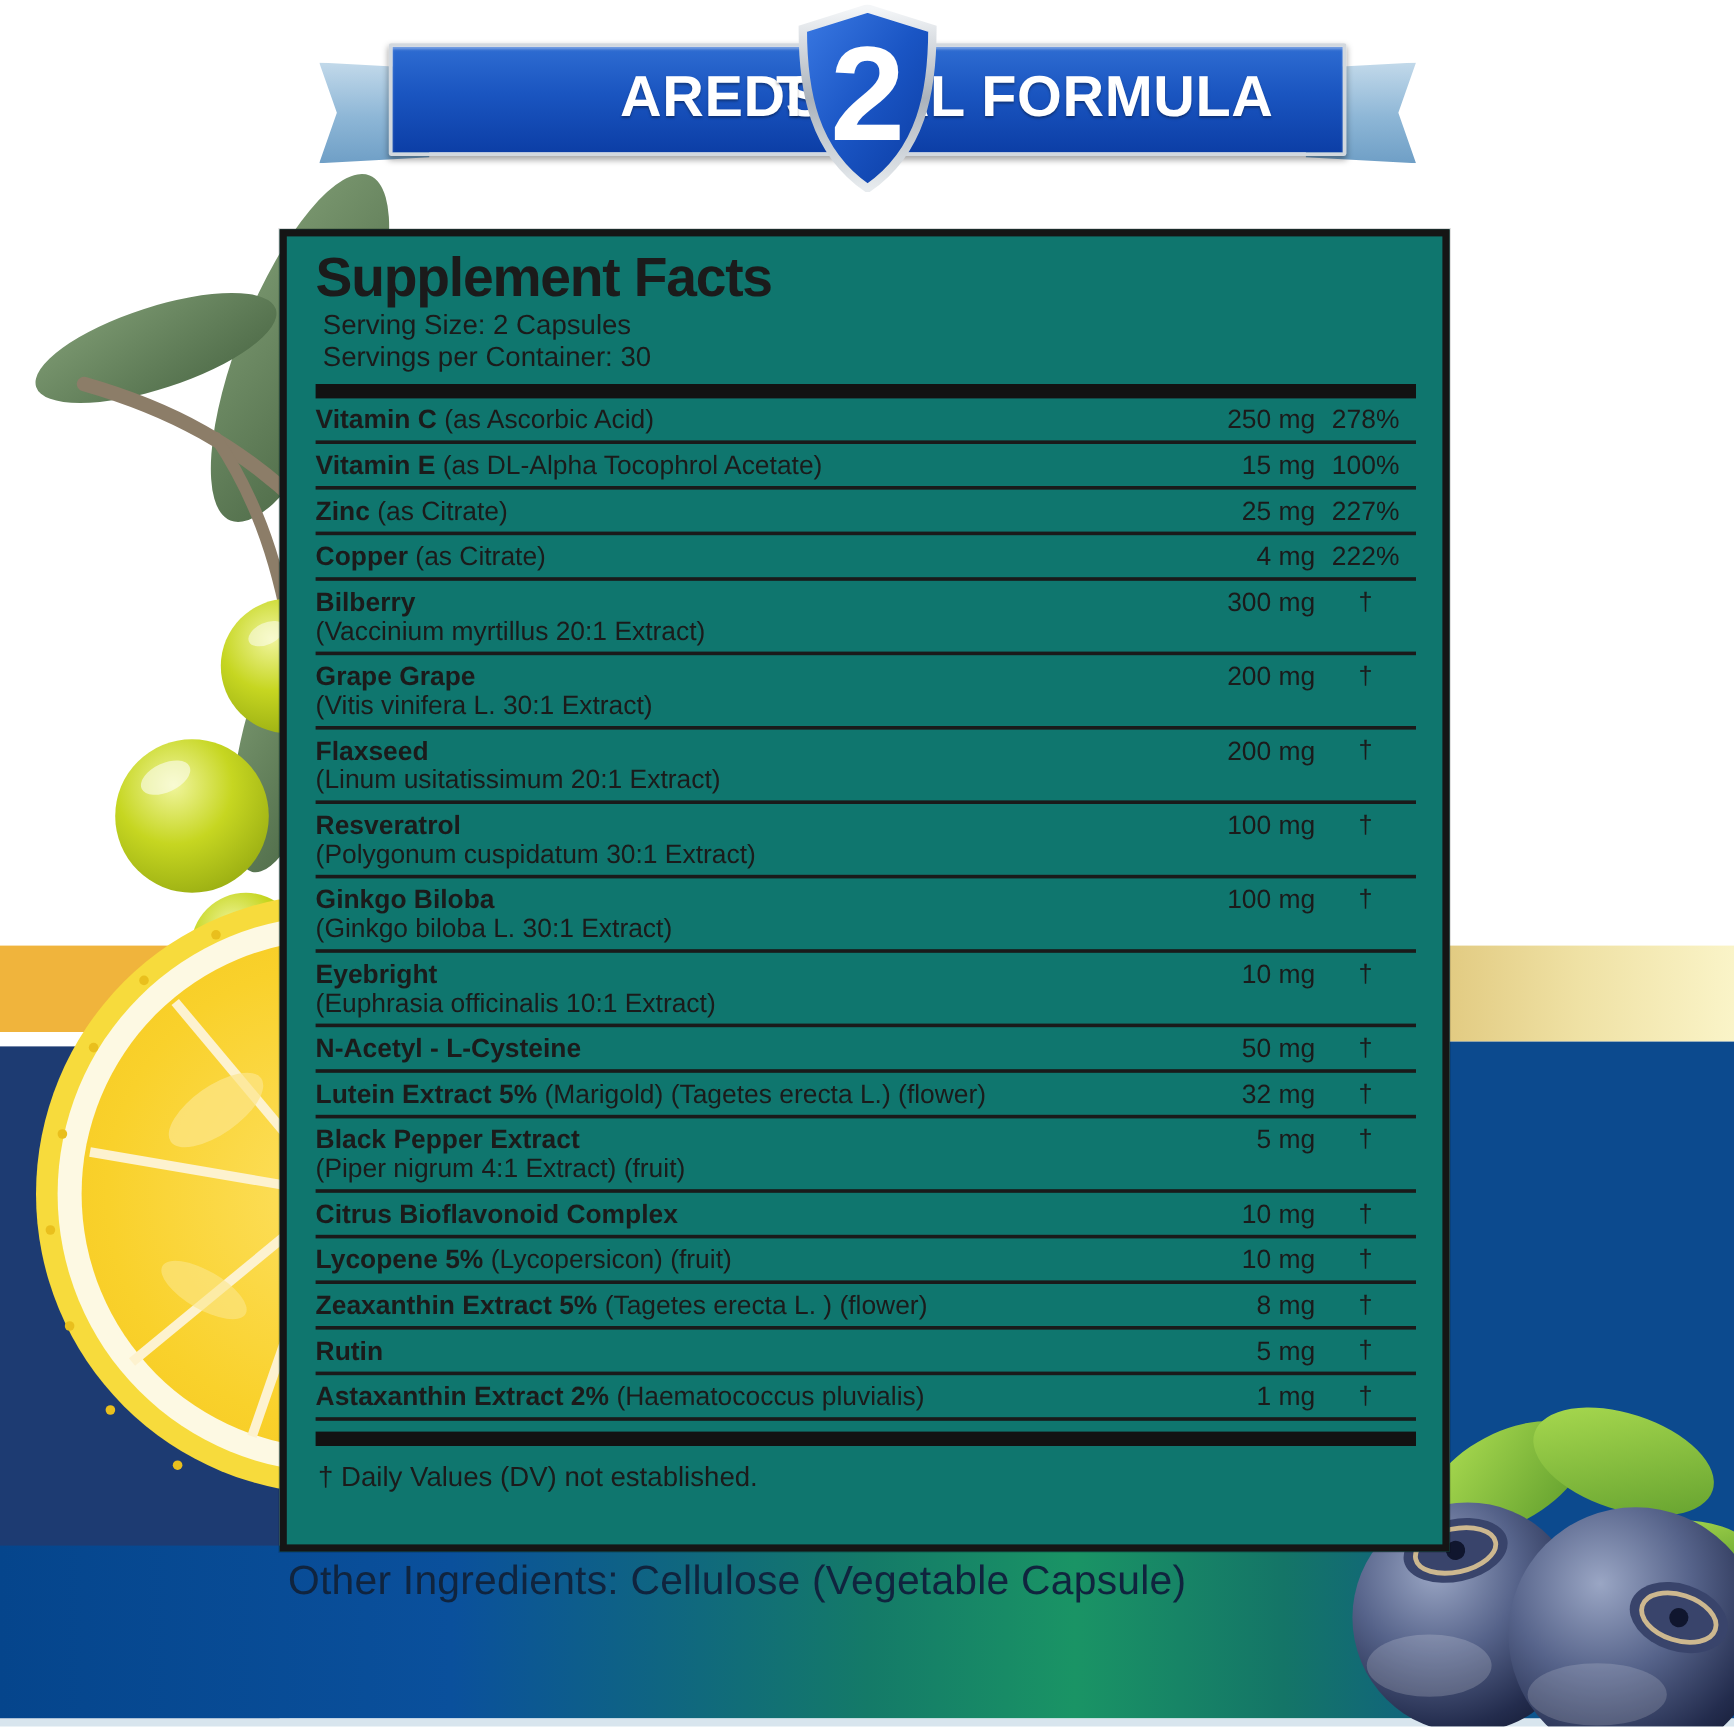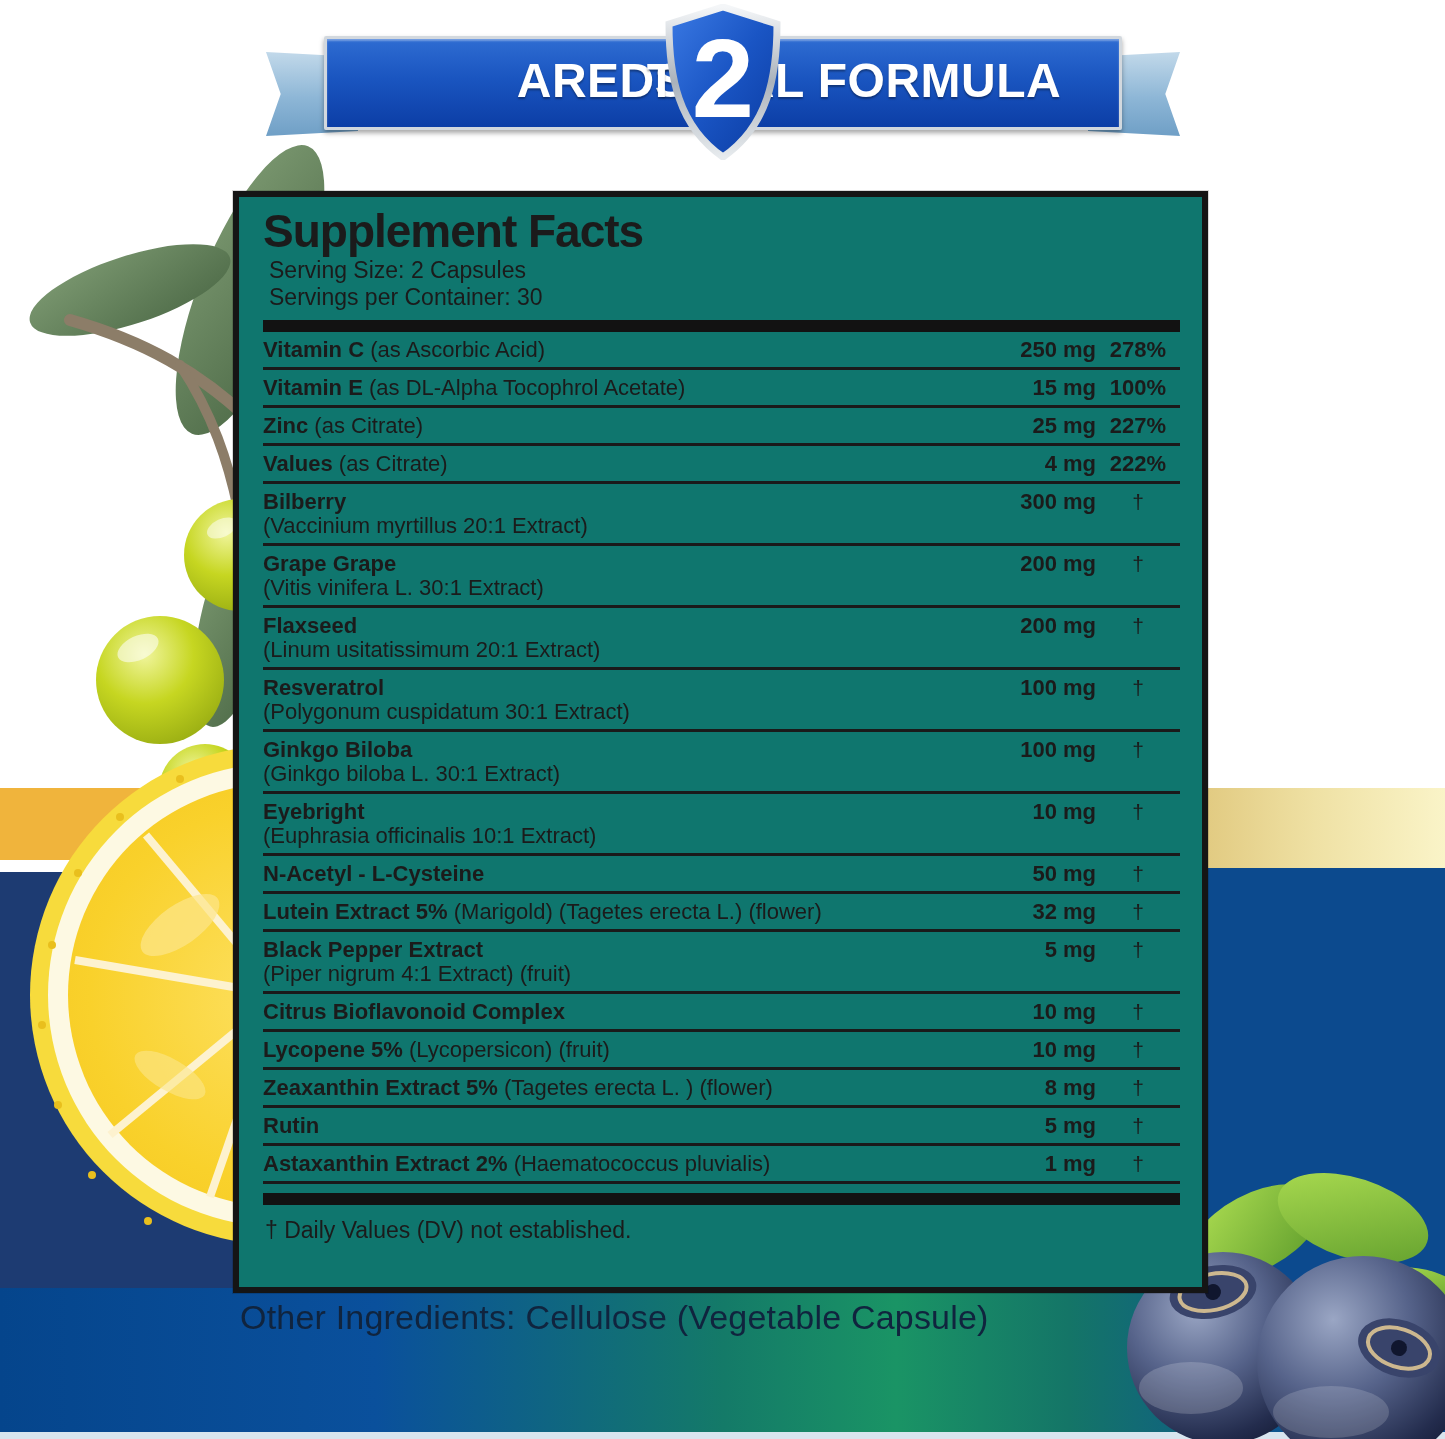--- a/index.html
+++ b/index.html
@@ -44,22 +44,22 @@
   .thick-bar{height:12px;background:#121212;margin-top:9px;}
   #cols-header{display:flex;align-items:flex-end;font-size:23px;font-weight:600;
                padding:10px 0 7px;border-bottom:3px solid #151515;}
   #cols-header .amount-head{flex:1;text-align:right;}
   #cols-header .dv-head{width:84px;text-align:center;}
   .fact-row{display:flex;border-bottom:3px solid #1a1a1a;padding:5px 0 5px;font-size:22px;}
   .fact-row .text{flex:1;line-height:25px;}
   .fact-row .name{font-weight:bold;}
   .fact-row .note{font-weight:normal;}
   .fact-row .sub{font-weight:normal;line-height:24px;}
-  .fact-row .amt{width:150px;text-align:right;font-weight:bold;line-height:25px;}
-  .fact-row .dv{width:84px;text-align:center;font-weight:bold;line-height:25px;}
+  .fact-row .amt{width:150px;text-align:right;font-weight:normal;line-height:25px;}
+  .fact-row .dv{width:84px;text-align:center;font-weight:normal;line-height:25px;}
   .fact-row .dv.dagger{font-weight:normal;font-size:21px;}
   #footnote{font-size:23px;padding:12px 0 0 2px;}
 
   
   #other-ingredients{position:absolute;left:240px;top:1298px;z-index:6;
       font-size:34px;color:#10243e;letter-spacing:.2px;}
 
   
   .art{position:absolute;z-index:1;}
   #olive-art{left:0;top:130px;}
@@ -223,21 +223,21 @@
         <div class="text">
           <span class="name">Zinc</span>
           <span class="note"> (as Citrate)</span>
           
         </div>
         <div class="amt">25 mg</div>
         <div class="dv">227%</div>
       </div>
       <div class="fact-row">
         <div class="text">
-          <span class="name">Values</span>
+          <span class="name">Copper</span>
           <span class="note"> (as Citrate)</span>
           
         </div>
         <div class="amt">4 mg</div>
         <div class="dv">222%</div>
       </div>
       <div class="fact-row">
         <div class="text">
           <span class="name">Bilberry</span>
           

